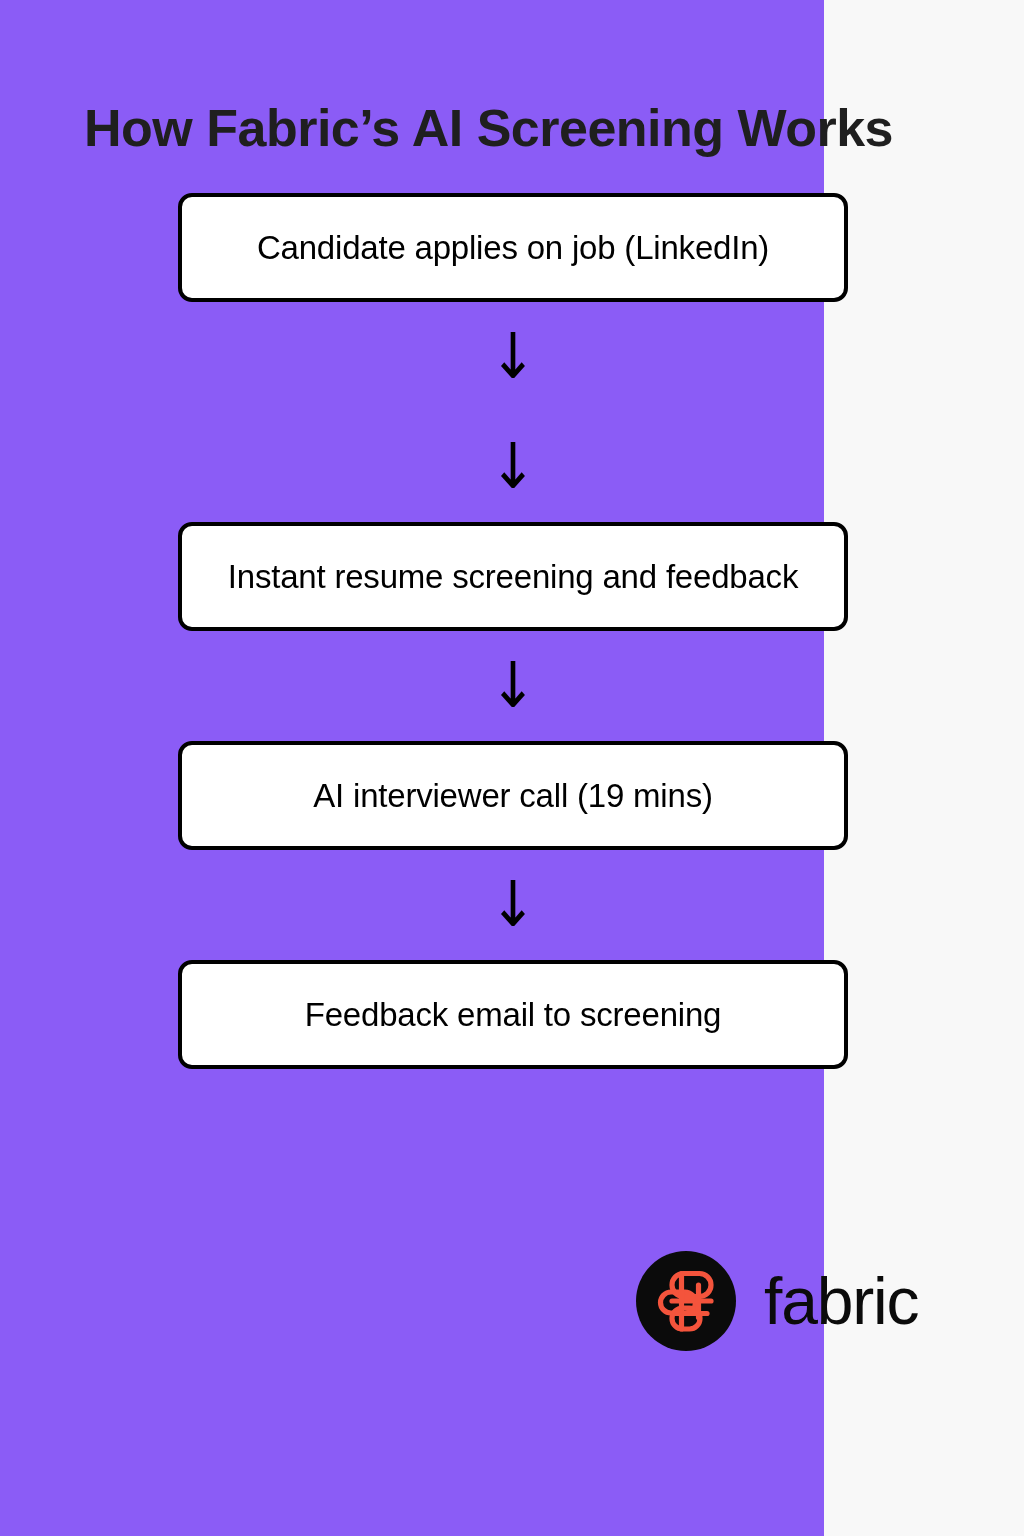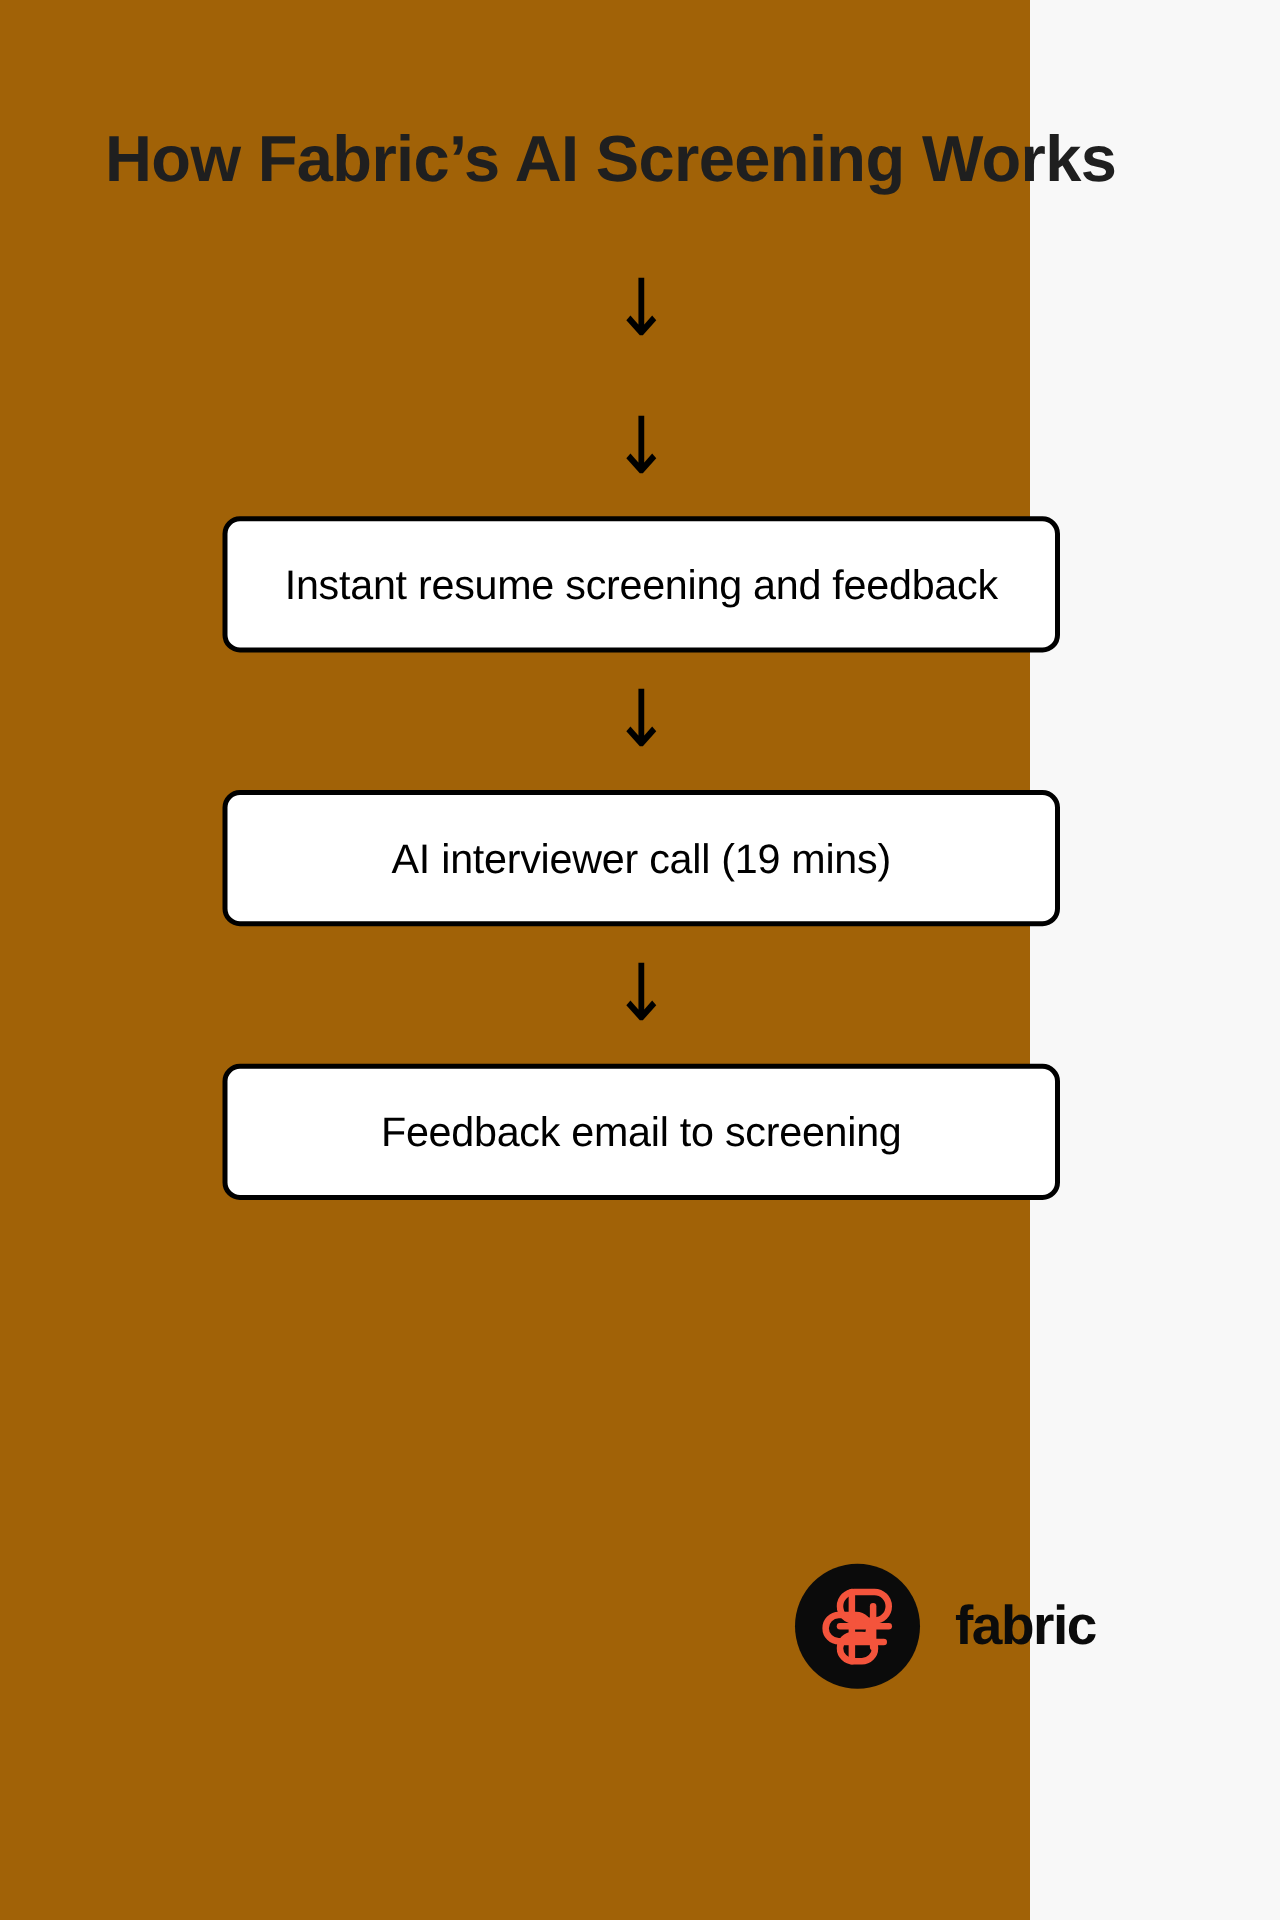--- a/index.html
+++ b/index.html
@@ -13,21 +13,21 @@
     background: #f8f8f8;
     font-family: "Liberation Sans", "DejaVu Sans", sans-serif;
     -webkit-font-smoothing: antialiased;
     overflow: hidden;
   }
 
   #poster {
     position: relative;
     width: 824px;
     height: 1536px;
-    background: #a16207;
+    background: #8b5cf6;
     box-sizing: border-box;
   }
 
   
   .title {
     position: absolute;
     left: 84px;
     top: 62px;
     width: 880px;
     font-size: 52px;
@@ -101,36 +101,39 @@
     height: 100px;
     border-radius: 50%;
     background: #0b0b0b;
     display: flex;
     align-items: center;
     justify-content: center;
     flex: 0 0 auto;
   }
 
   .brand-wordmark {
-    font-size: 44px;
+    font-size: 66px;
     line-height: 66px;
-    font-weight: 700;
+    font-weight: 400;
     color: #0b0b0b;
     letter-spacing: -1.2px;
   }
 </style>
 </head>
 <body>
 
 <div id="poster">
 
   <h1 class="title">How Fabric’s AI Screening Works</h1>
 
   <div class="flow">
 
+    <div class="step-box">
+      <span class="step-label">Candidate applies on job (LinkedIn)</span>
+    </div>
 
     <div class="connector">
       <span class="arrow-glyph">↓</span>
     </div>
 
 
     <div class="connector">
       <span class="arrow-glyph">↓</span>
     </div>
 

